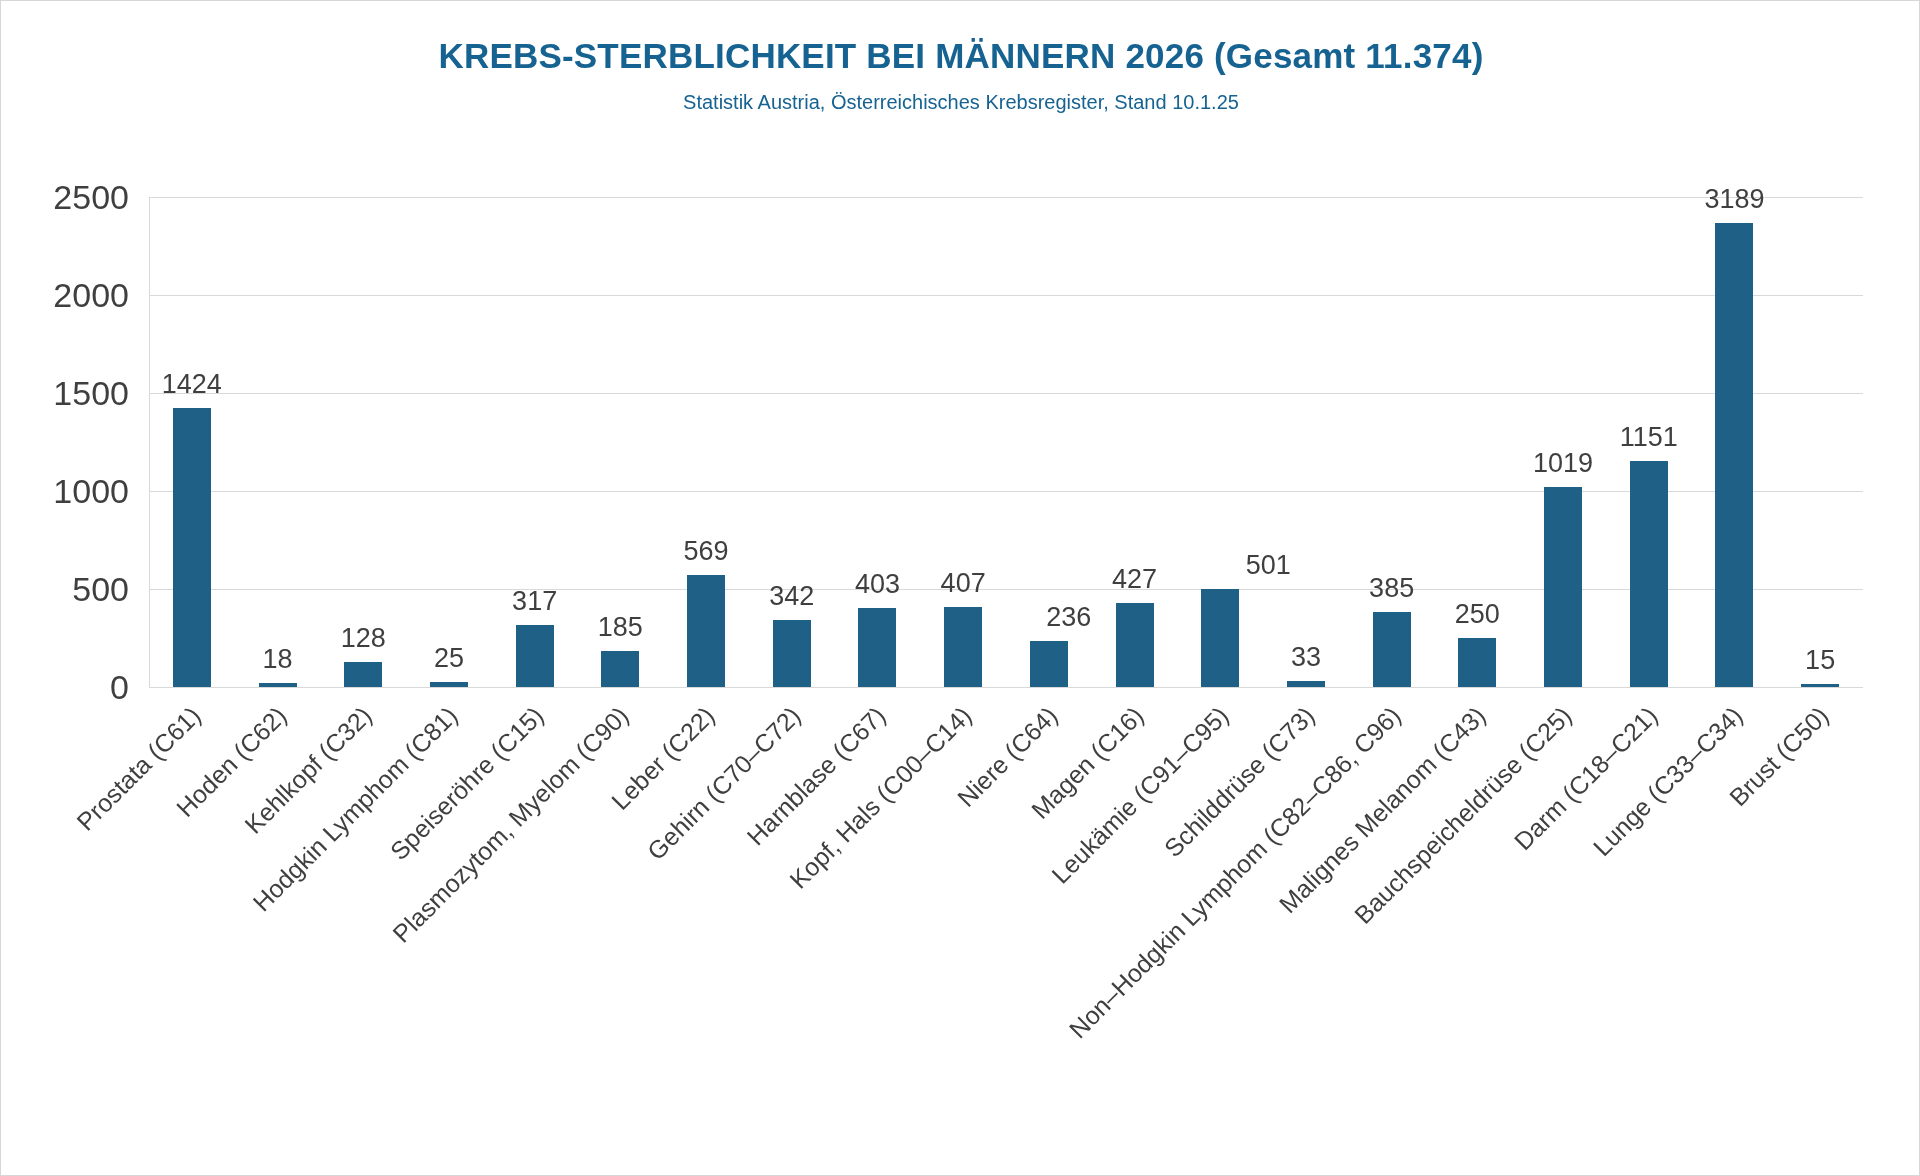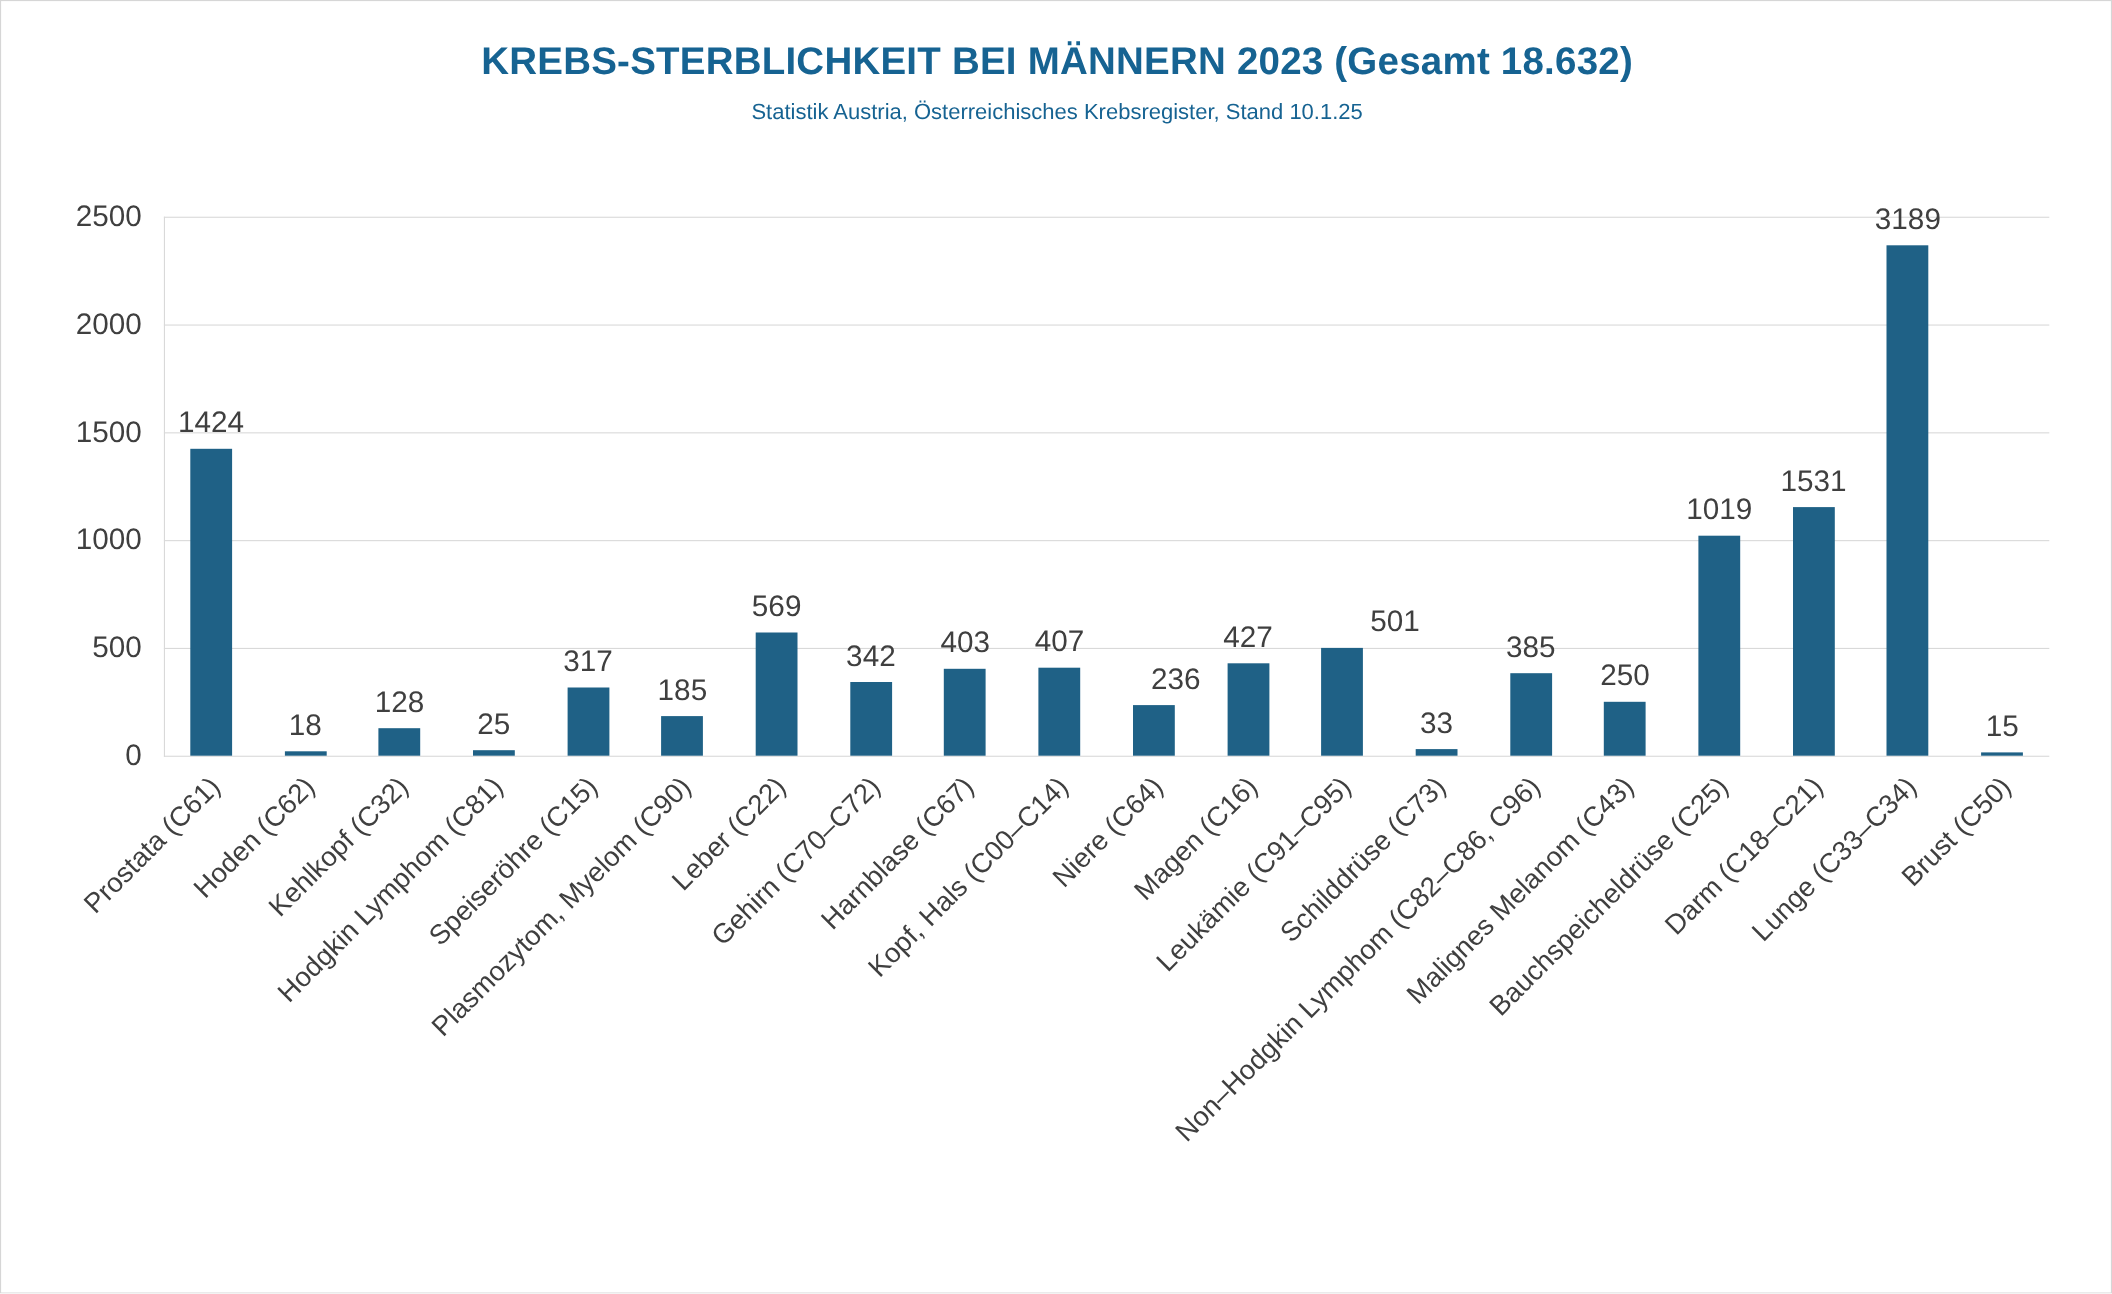--- a/index.html
+++ b/index.html
@@ -84,21 +84,21 @@
   .ytick-labels {
     position: absolute;
     left: 0;
     top: 0;
     width: 148px;
     height: 100%;
   }
   .ytick {
     position: absolute;
     right: 20px;
-    font-size: 27px;
+    font-size: 34px;
     color: #3f3f3f;
     transform: translateY(-50%);
     white-space: nowrap;
   }
 
   .bars {
     position: absolute;
     left: 148px;
     top: 196px;
     width: 1714px;
@@ -143,21 +143,21 @@
     transform: rotate(-45deg);
     text-align: right;
   }
 </style>
 </head>
 <body>
 
 <div class="chart-frame">
 
   <div class="title-block">
-    <div class="chart-title">KREBS-STERBLICHKEIT BEI MÄNNERN 2023 (Gesamt 18.632)</div>
+    <div class="chart-title">KREBS-STERBLICHKEIT BEI MÄNNERN 2026 (Gesamt 11.374)</div>
     <div class="chart-subtitle">Statistik Austria, Österreichisches Krebsregister, Stand 10.1.25</div>
   </div>
 
   <div class="plot-wrap">
     <div class="gridlines" id="gridlines">
         <div class="gridline" style="top: 490px;"></div>
         <div class="gridline" style="top: 392px;"></div>
         <div class="gridline" style="top: 294px;"></div>
         <div class="gridline" style="top: 196px;"></div>
         <div class="gridline" style="top: 98px;"></div>
@@ -236,21 +236,21 @@
         <div class="bar-slot" style="left: 1285.5px; width: 85.7px;">
           <div class="bar" style="height: 49px; background: rgb(31, 97, 134);"></div>
           <div class="bar-value" style="bottom: 57px;">250</div>
         </div>
         <div class="bar-slot" style="left: 1371.2px; width: 85.7px;">
           <div class="bar" style="height: 199.724px; background: rgb(31, 97, 134);"></div>
           <div class="bar-value" style="bottom: 207.724px;">1019</div>
         </div>
         <div class="bar-slot" style="left: 1456.9px; width: 85.7px;">
           <div class="bar" style="height: 225.596px; background: rgb(31, 97, 134);"></div>
-          <div class="bar-value" style="bottom: 233.596px;">1531</div>
+          <div class="bar-value" style="bottom: 233.596px;">1151</div>
         </div>
         <div class="bar-slot" style="left: 1542.6px; width: 85.7px;">
           <div class="bar" style="height: 463.736px; background: rgb(31, 97, 134);"></div>
           <div class="bar-value" style="bottom: 471.736px;">3189</div>
         </div>
         <div class="bar-slot" style="left: 1628.3px; width: 85.7px;">
           <div class="bar" style="height: 3px; background: rgb(31, 97, 134);"></div>
           <div class="bar-value" style="bottom: 11px;">15</div>
         </div>
       </div>

